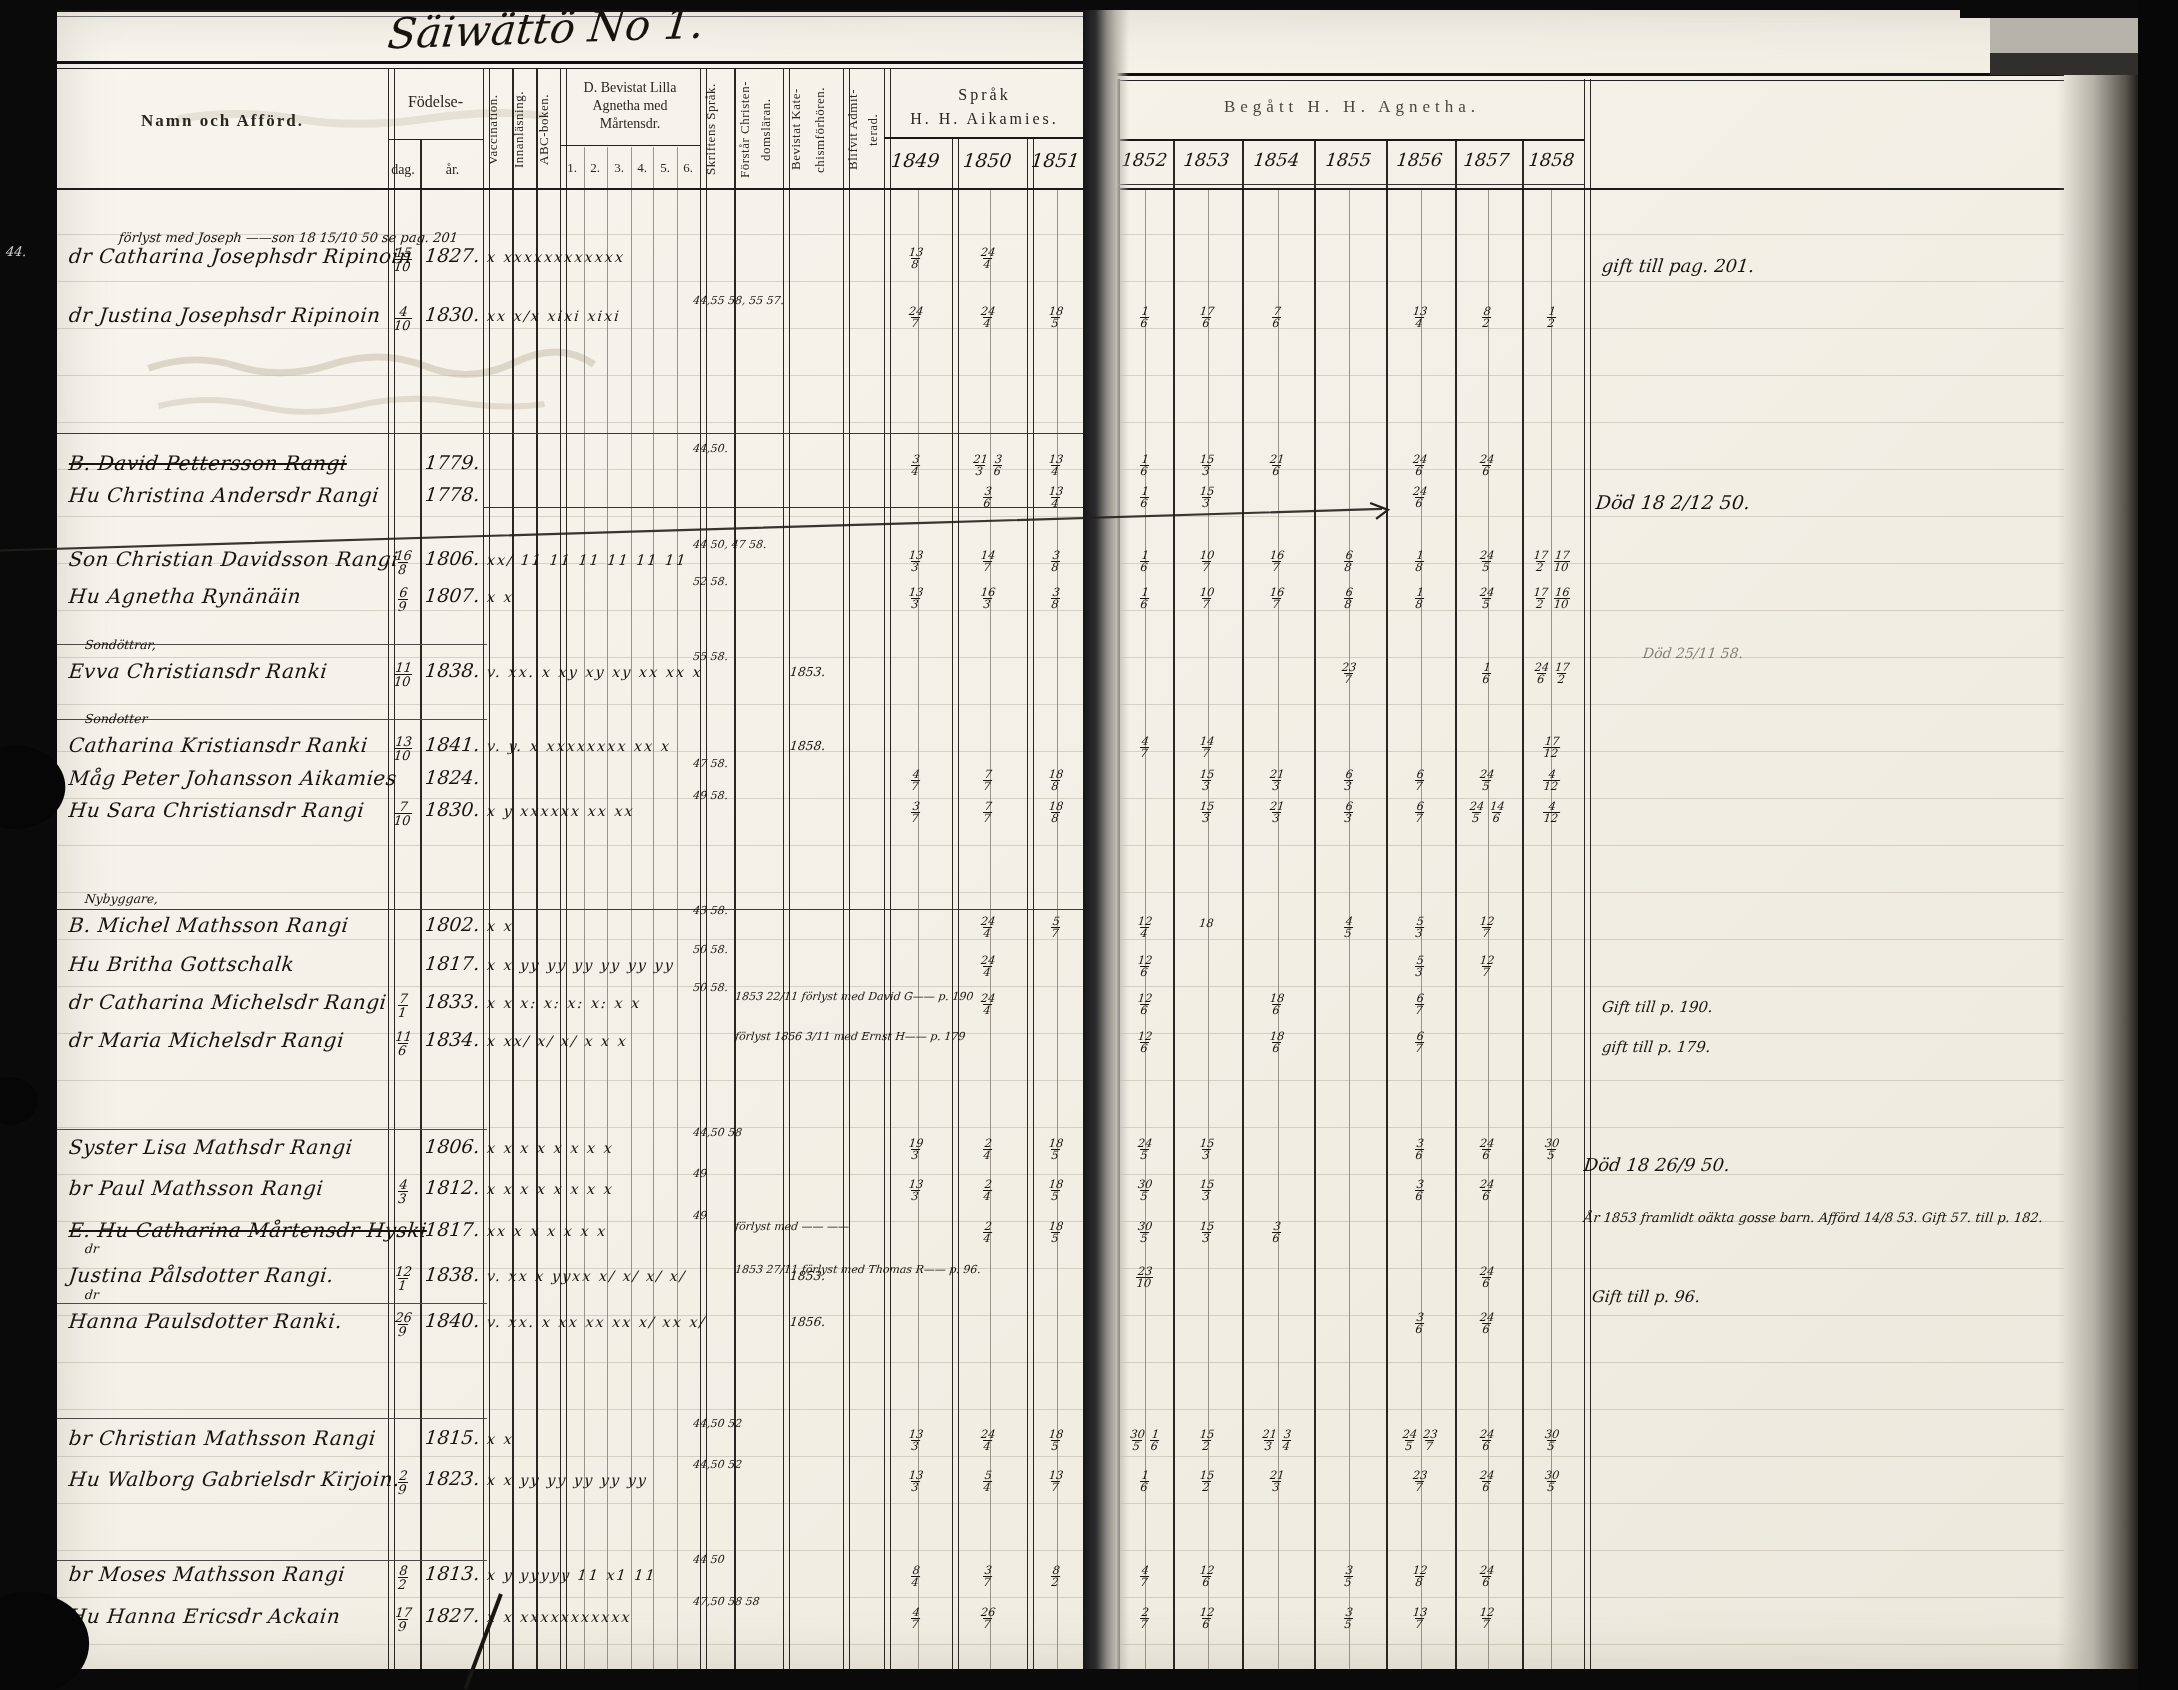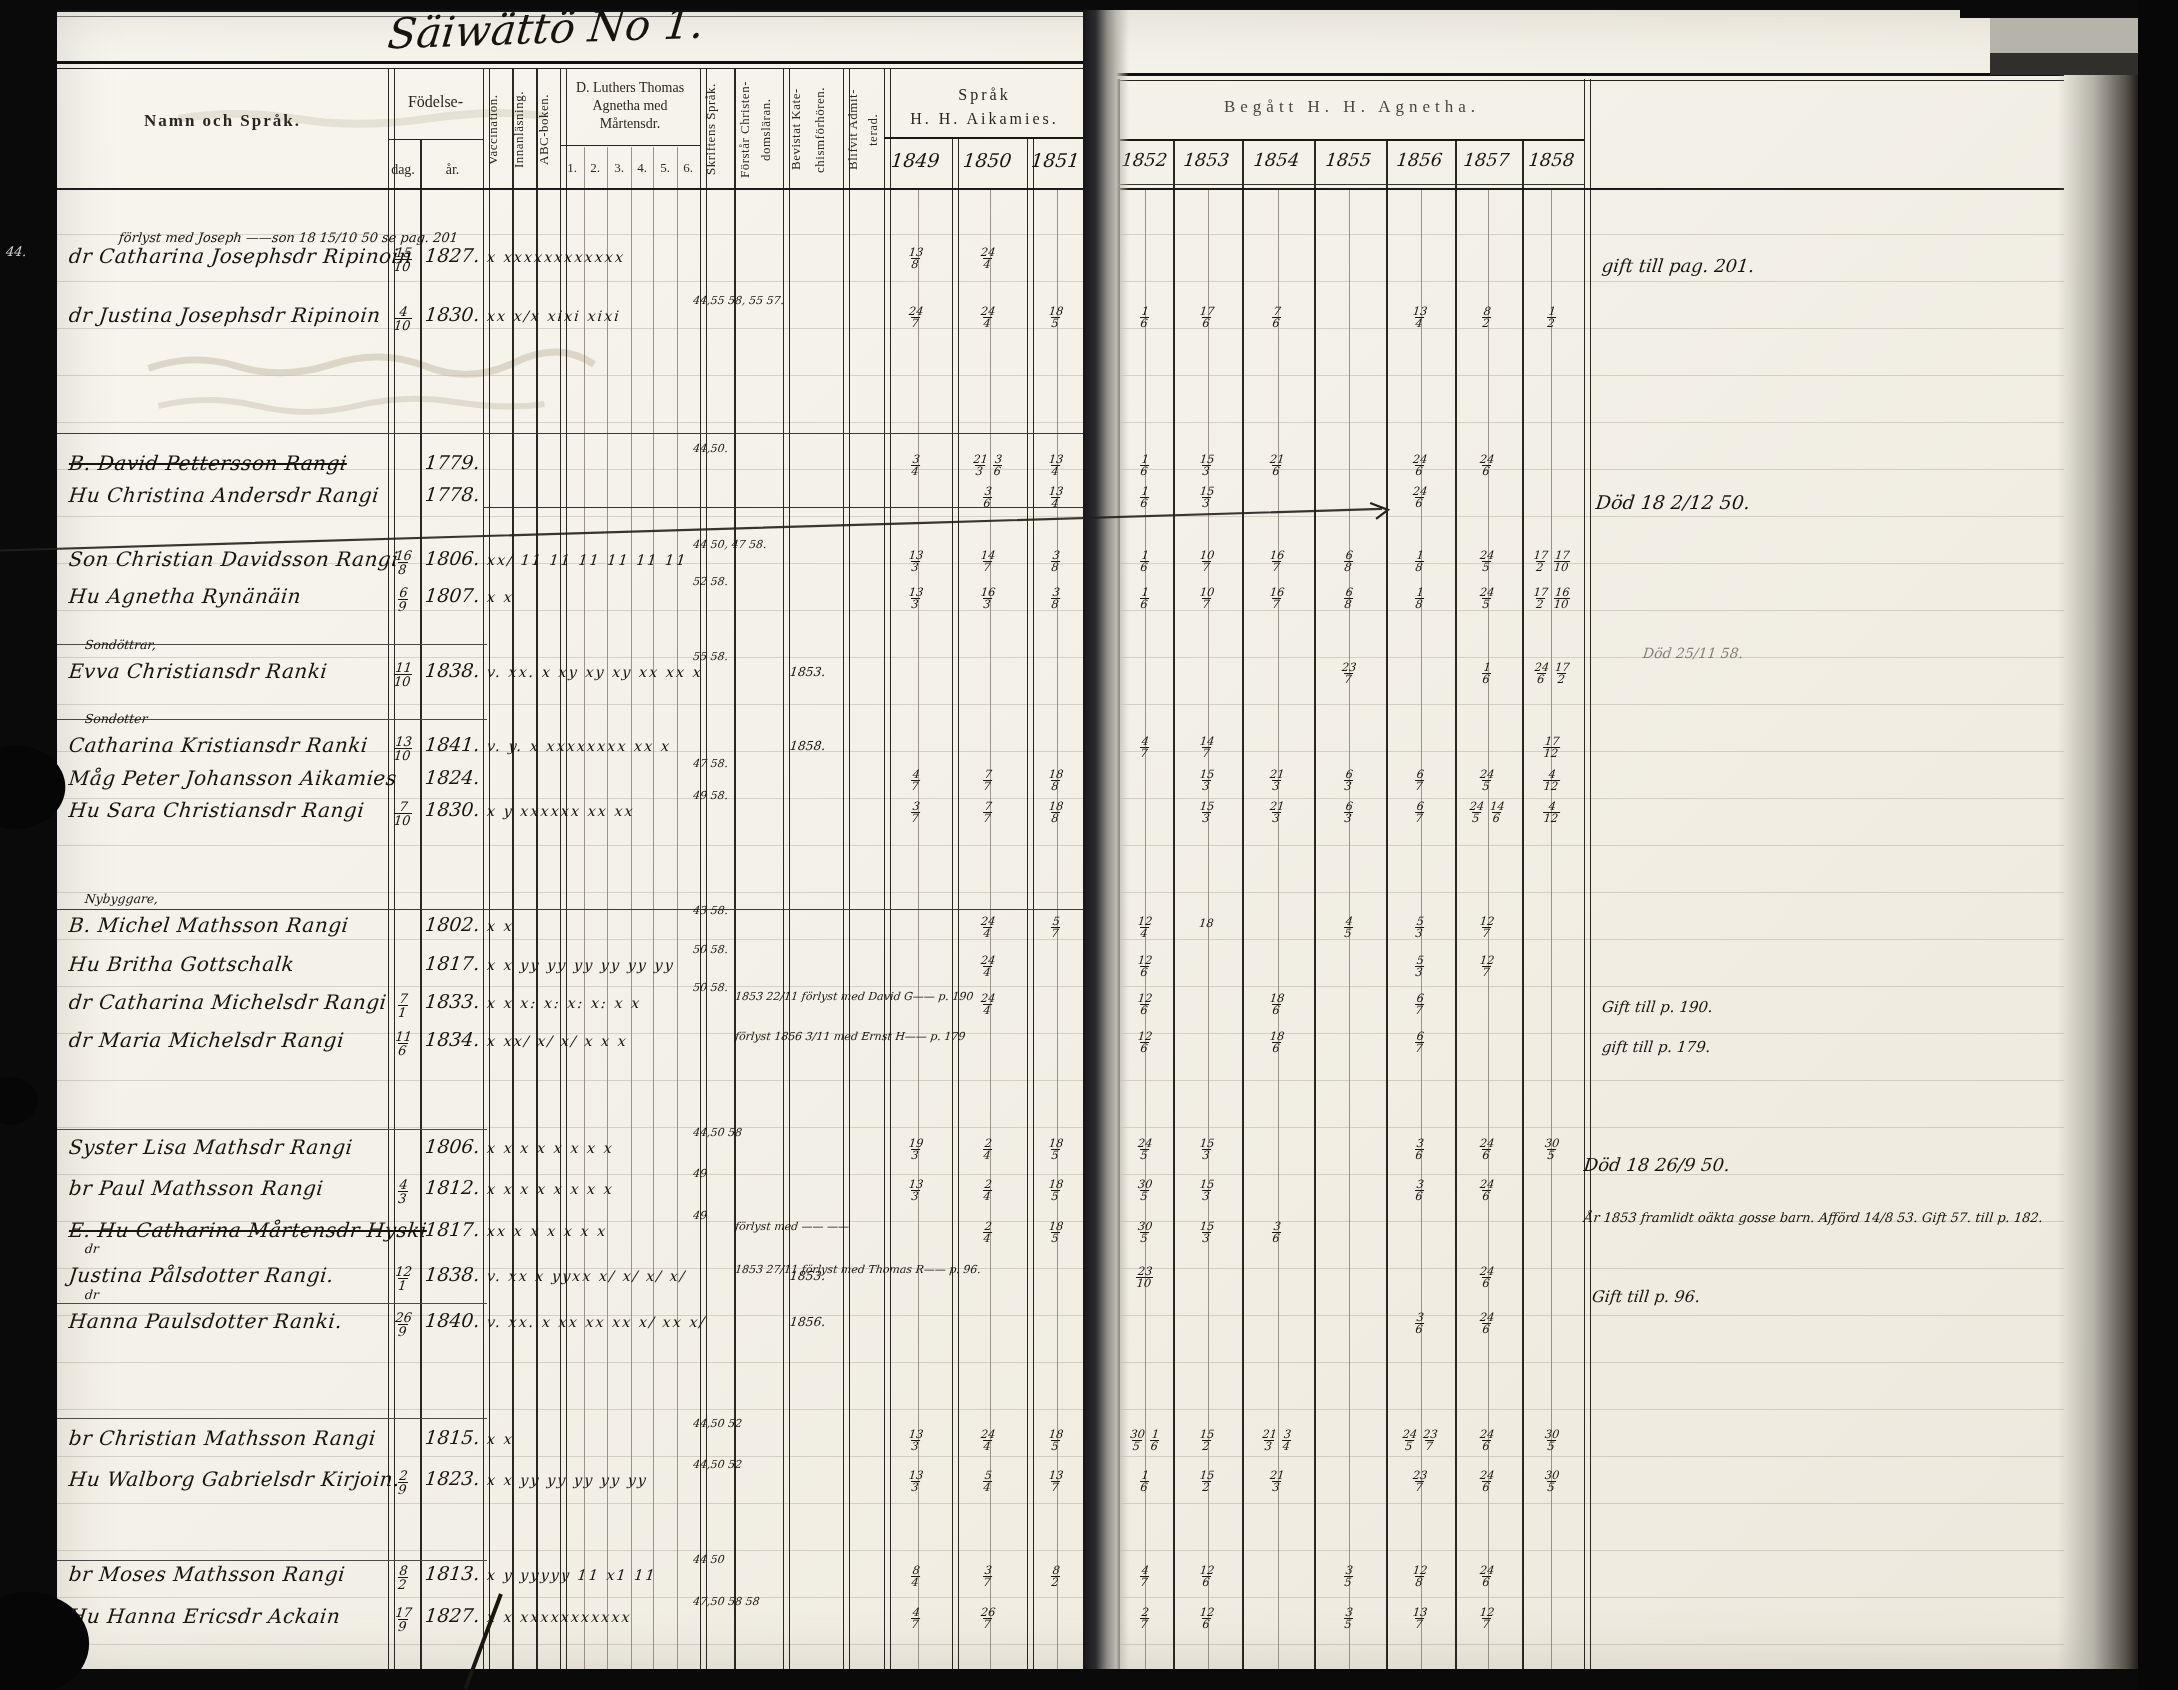--- a/index.html
+++ b/index.html
@@ -114,31 +114,31 @@
       <div class="hline" style="position: absolute; left: 57px; top: 1129px; width: 430px; height: 1.2px; background: rgb(74, 74, 72);"></div>
       <div class="hline" style="position: absolute; left: 57px; top: 1303px; width: 430px; height: 1.2px; background: rgb(74, 74, 72);"></div>
       <div class="hline" style="position: absolute; left: 57px; top: 1418px; width: 430px; height: 1.2px; background: rgb(74, 74, 72);"></div>
       <div class="hline" style="position: absolute; left: 57px; top: 1560px; width: 430px; height: 1.2px; background: rgb(74, 74, 72);"></div>
       <div class="hline" style="position: absolute; left: 57px; top: 1669px; width: 2007px; height: 2px; background: rgb(16, 16, 16);"></div>
     </div>
 
   <div class="abs hw" style="left:388px;top:4px;font-size:42px;transform:rotate(-2deg) skewX(-8deg);">Säiwättö No 1.</div>
   <div class="abs hw nosk" style="left:2065px;top:16px;font-size:25px;color:#14120f;">101.</div>
 
-  <div class="abs print" style="left:89px;top:111px;width:267px;text-align:center;font-weight:700;letter-spacing:2px;font-size:17px;">Namn och Språk.</div>
+  <div class="abs print" style="left:89px;top:111px;width:267px;text-align:center;font-weight:700;letter-spacing:2px;font-size:17px;">Namn och Afförd.</div>
   <div class="abs print" style="left:388px;top:93px;width:95px;text-align:center;font-size:16px;">Födelse-</div>
   <div class="abs print" style="left:386px;top:162px;width:34px;text-align:center;font-size:14px;">dag.</div>
   <div class="abs print" style="left:424px;top:162px;width:57px;text-align:center;font-size:14px;">år.</div>
 
   <div class="abs vtext" style="left:485px;top:73px;">Vaccination.</div>
   <div class="abs vtext" style="left:511px;top:73px;">Innanläsning.</div>
   <div class="abs vtext" style="left:536px;top:73px;">ABC-boken.</div>
 
   <div class="abs print" style="left:560px;top:79px;width:140px;text-align:center;font-size:14px;line-height:1.3;">
-    <div>D. Luthers Thomas</div>
+    <div>D. Bevistat Lilla</div>
     <div>Agnetha med</div>
     <div>Mårtensdr.</div>
   </div>
 
   <div class="abs vtext" style="left:703px;top:73px;">Skriftens Språk.</div>
   <div class="abs vtext" style="left:737px;top:73px;">Förstår Christen-</div>
   <div class="abs vtext" style="left:758px;top:73px;">domsläran.</div>
   <div class="abs vtext" style="left:788px;top:73px;">Bevistat Kate-</div>
   <div class="abs vtext" style="left:812px;top:73px;">chismförhören.</div>
   <div class="abs vtext" style="left:845px;top:73px;">Blifvit Admit-</div>

